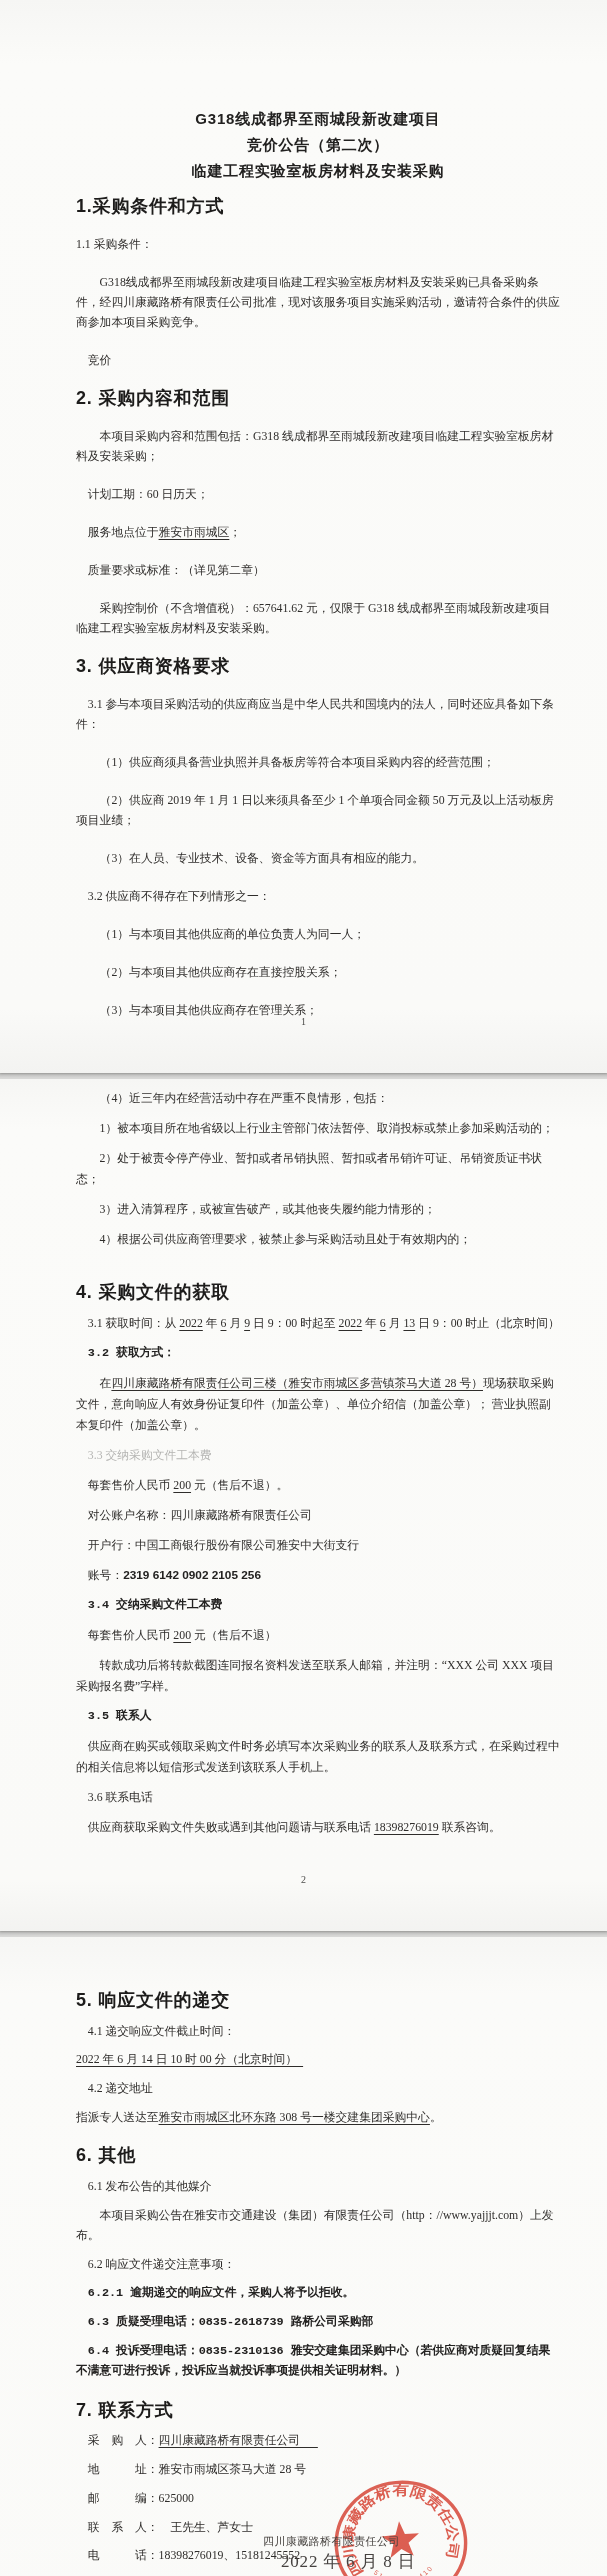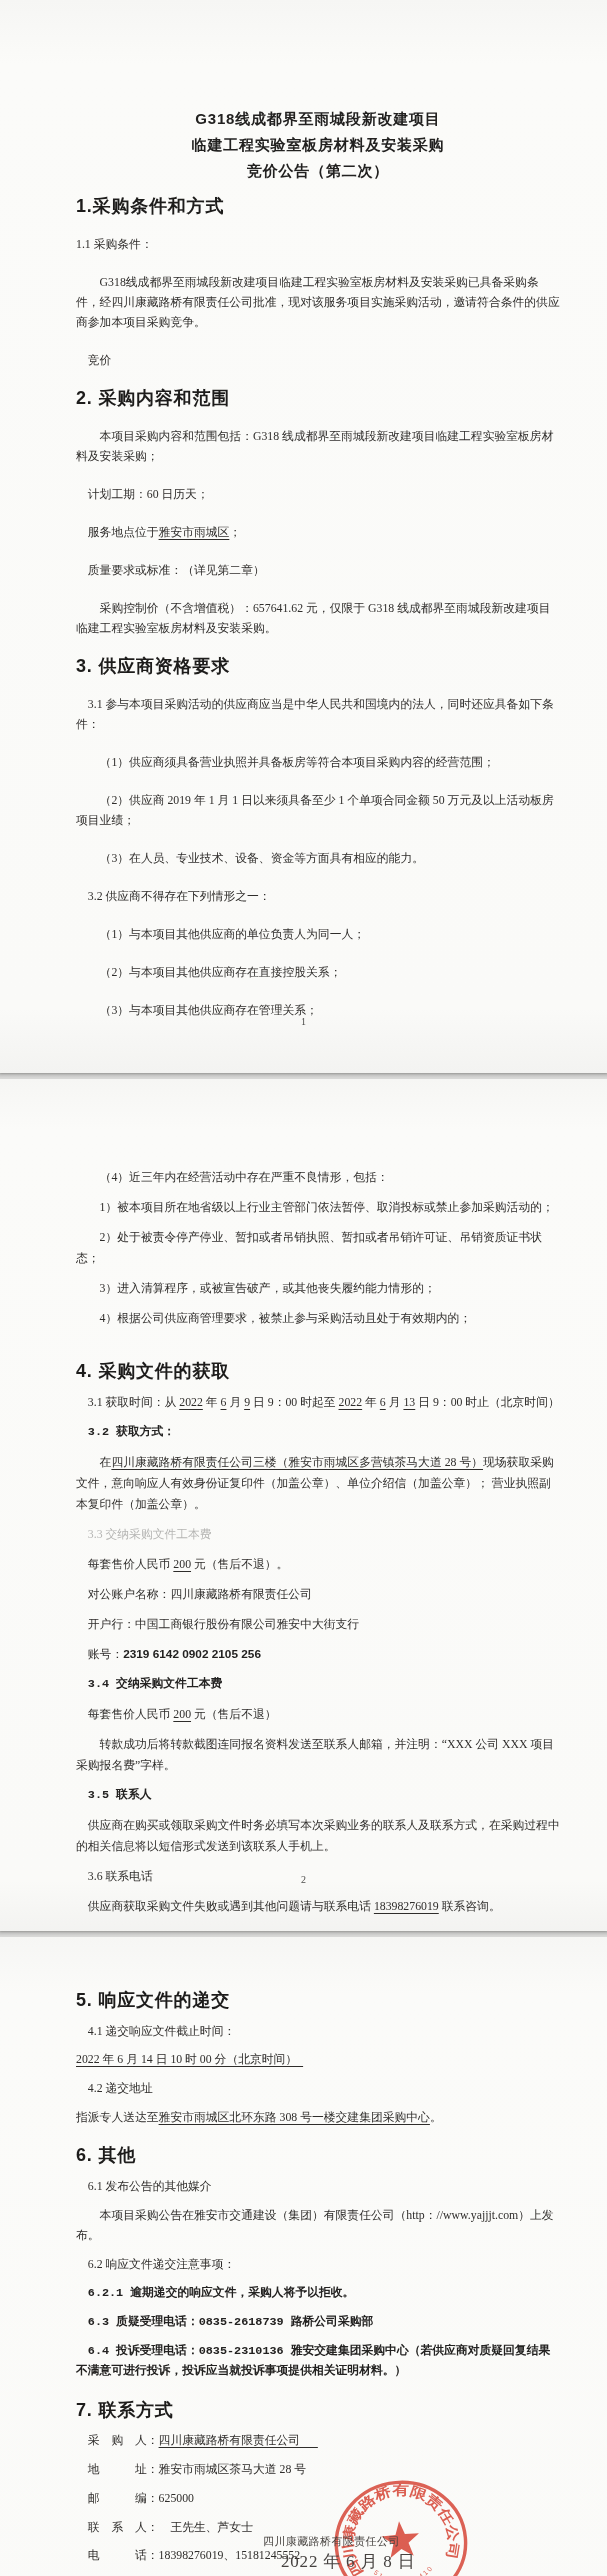--- a/index.html
+++ b/index.html
@@ -16,21 +16,21 @@
     background:linear-gradient(180deg,#f6f6f4 0%,#fbfbf9 6%,#fafaf8 94%,#f3f3f1 100%);
     color:#2f2d2b;
     font-size:11.8px;
     line-height:20px;
     padding-left:76px;
     padding-right:47px;
     box-shadow:0 0.8px 2.3px rgba(0,0,0,.25);
     overflow:hidden;
   }
   #page1{height:1073px;}
-  #page2{height:852px;padding-top:79px;}
+  #page2{height:852px;}
   #page3{height:959px;padding-top:53px;}
   .page-gap{height:6px;background:linear-gradient(180deg,#b9b9b7,#dededd);}
   .title-block{margin-top:106px;margin-bottom:7.6px;}
   .title-line{
     font-family:"Liberation Sans","DejaVu Sans",sans-serif;
     font-weight:700;font-size:15px;line-height:26px;
     text-align:center;color:#222120;letter-spacing:0.8px;
   }
   .hd{
     font-family:"Liberation Sans","DejaVu Sans",sans-serif;
@@ -68,22 +68,22 @@
   }
 </style>
 </head>
 <body>
 
 <div class="doc">
 
   <div class="page" id="page1">
     <div class="title-block">
       <div class="title-line">G318线成都界至雨城段新改建项目</div>
+      <div class="title-line">竞价公告（第二次）</div>
       <div class="title-line">临建工程实验室板房材料及安装采购</div>
-      <div class="title-line">竞价公告（第二次）</div>
     </div>
 
     <div class="hd hd-tight">1.采购条件和方式</div>
     <div class="ln">1.1 采购条件：</div>
     <div class="ln ind2">G318线成都界至雨城段新改建项目临建工程实验室板房材料及安装采购已具备采购条件，经四川康藏路桥有限责任公司批准，现对该服务项目实施采购活动，邀请符合条件的供应商参加本项目采购竞争。</div>
     <div class="ln ind1">竞价</div>
 
     <div class="hd">2. 采购内容和范围</div>
     <div class="ln ind2">本项目采购内容和范围包括：G318 线成都界至雨城段新改建项目临建工程实验室板房材料及安装采购；</div>
     <div class="ln ind1">计划工期：60 日历天；</div>

